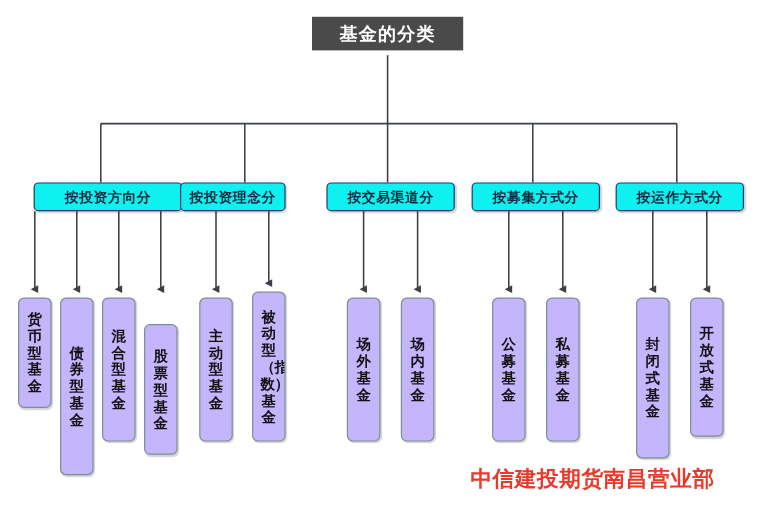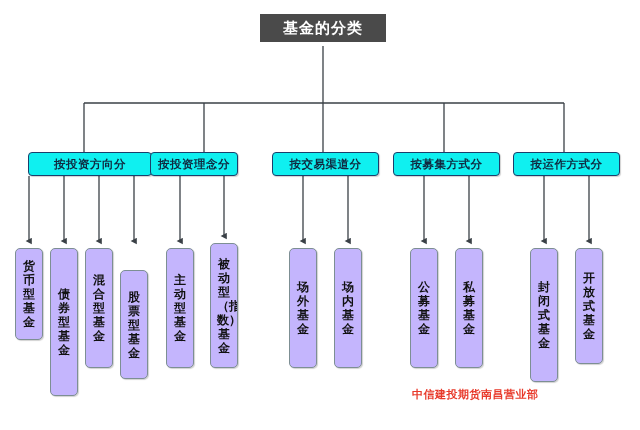--- a/index.html
+++ b/index.html
@@ -86,23 +86,23 @@
     line-height: 14px;
     text-align: center;
     width: 14px;
     word-break: break-all;
     white-space: normal;
   }
 
   
   .footer-credit {
     position: absolute;
-    left: 412px;
+    left: 392px;
     top: 387px;
-    font-size: 11px;
+    font-size: 18px;
     font-weight: bold;
     color: #e8392a;
     letter-spacing: 0.5px;
     white-space: nowrap;
   }
 </style>
 </head>
 <body>
 
 <div id="canvas">

